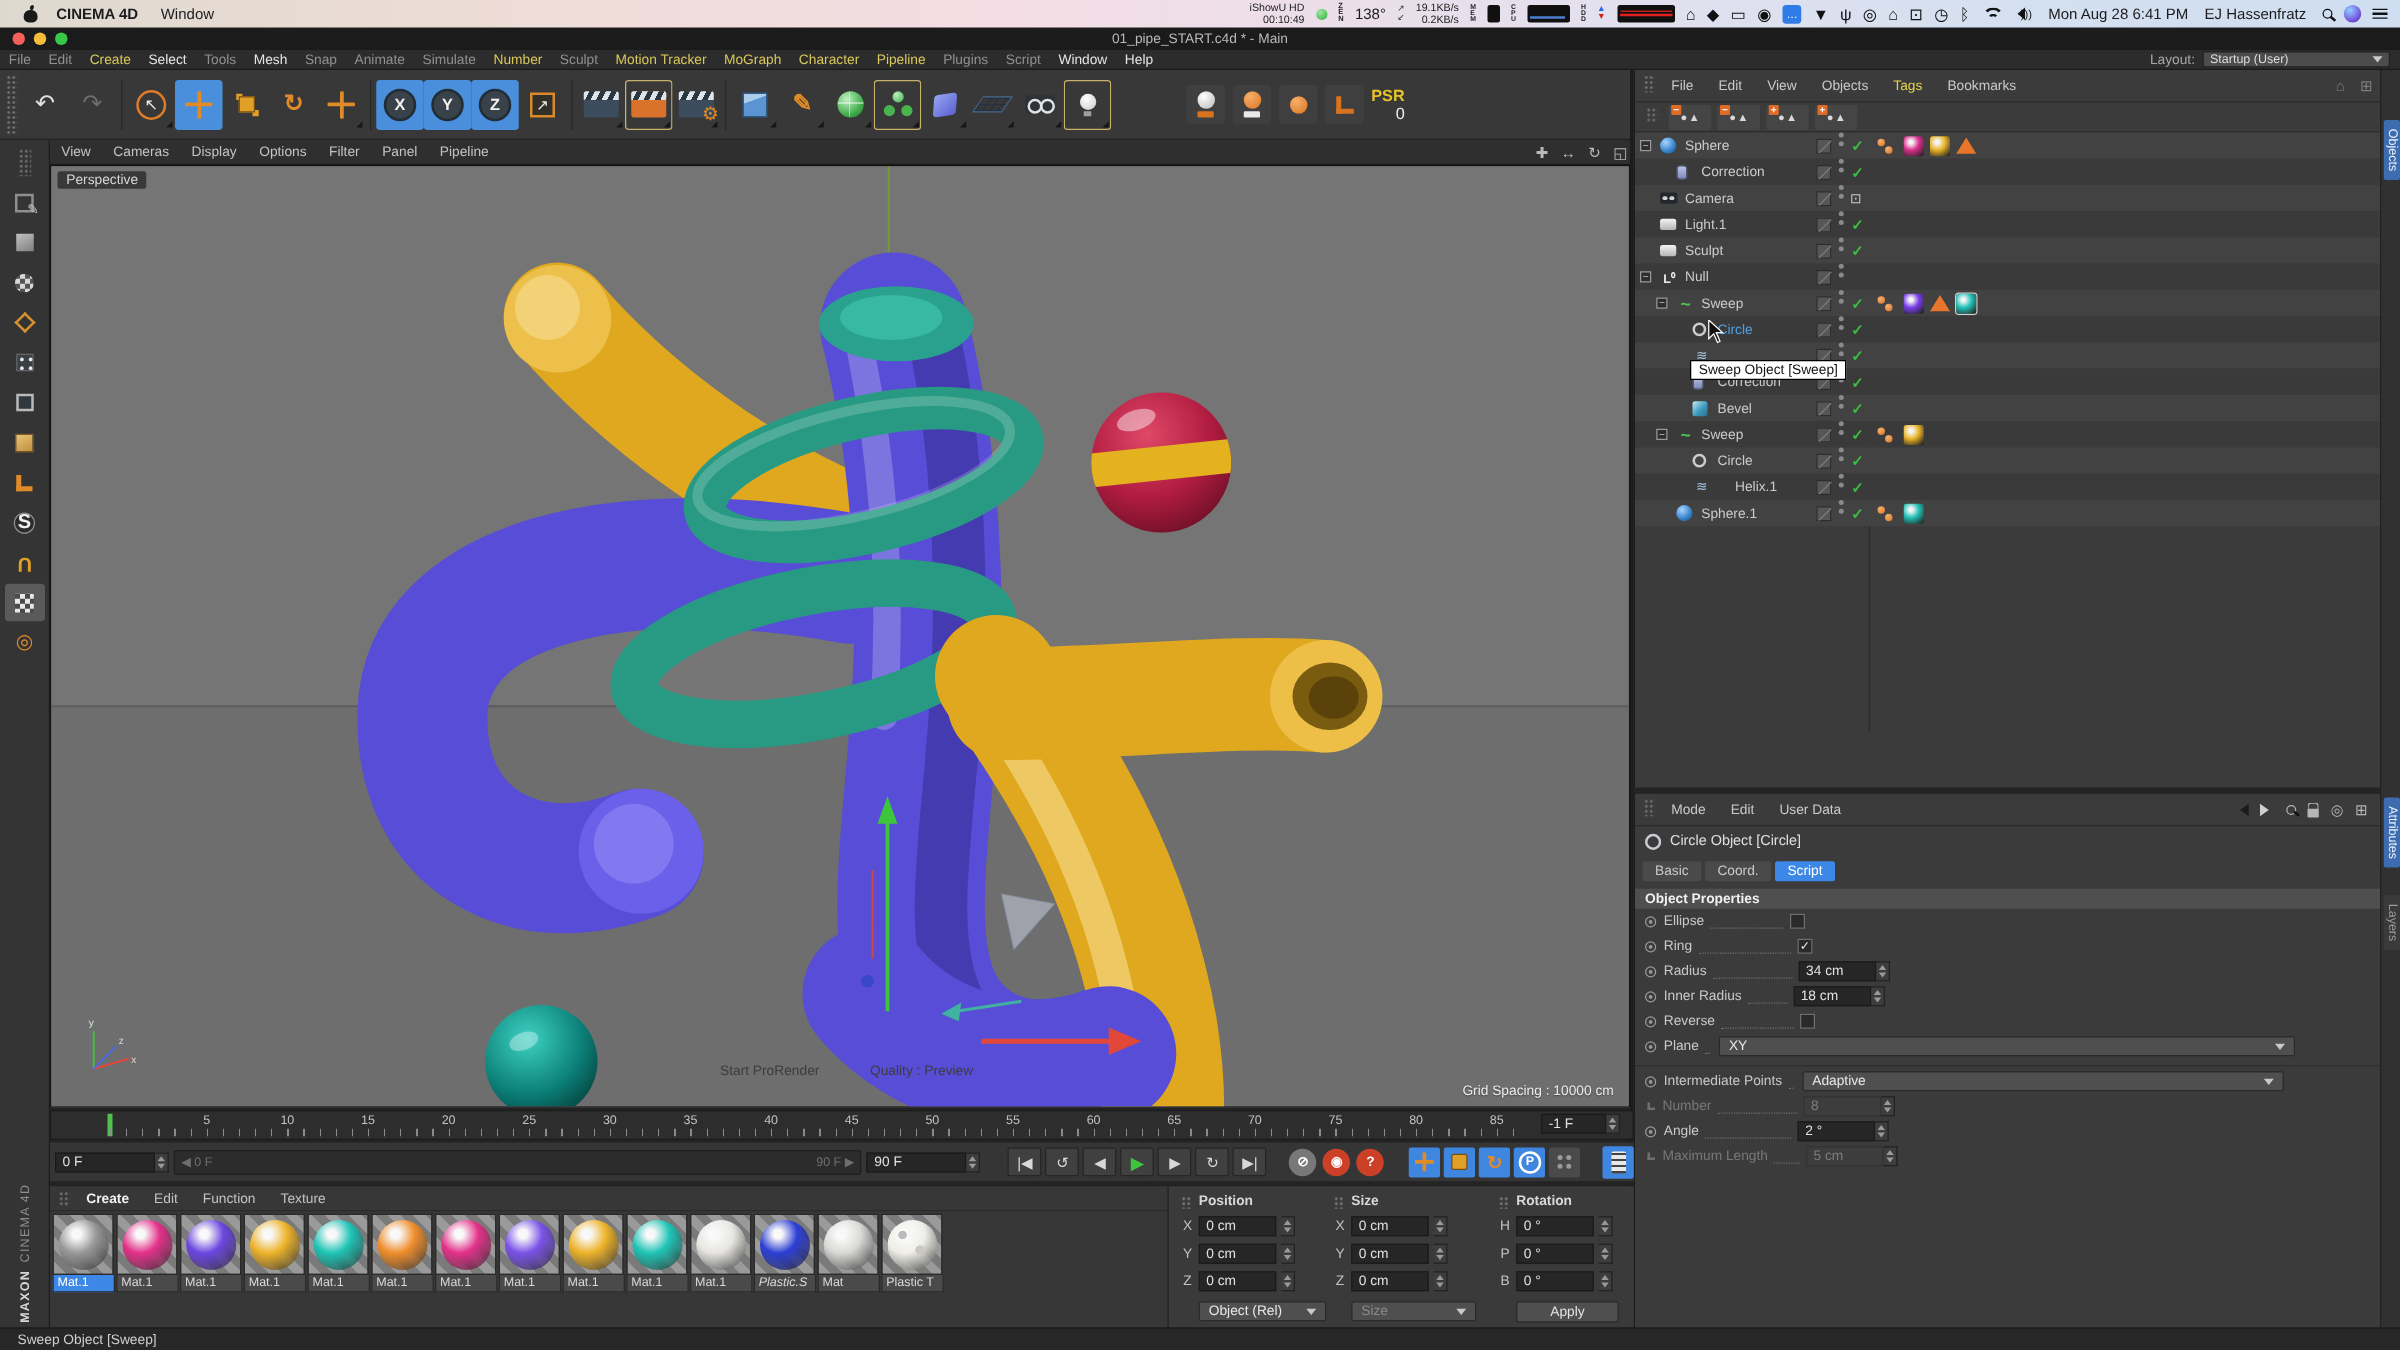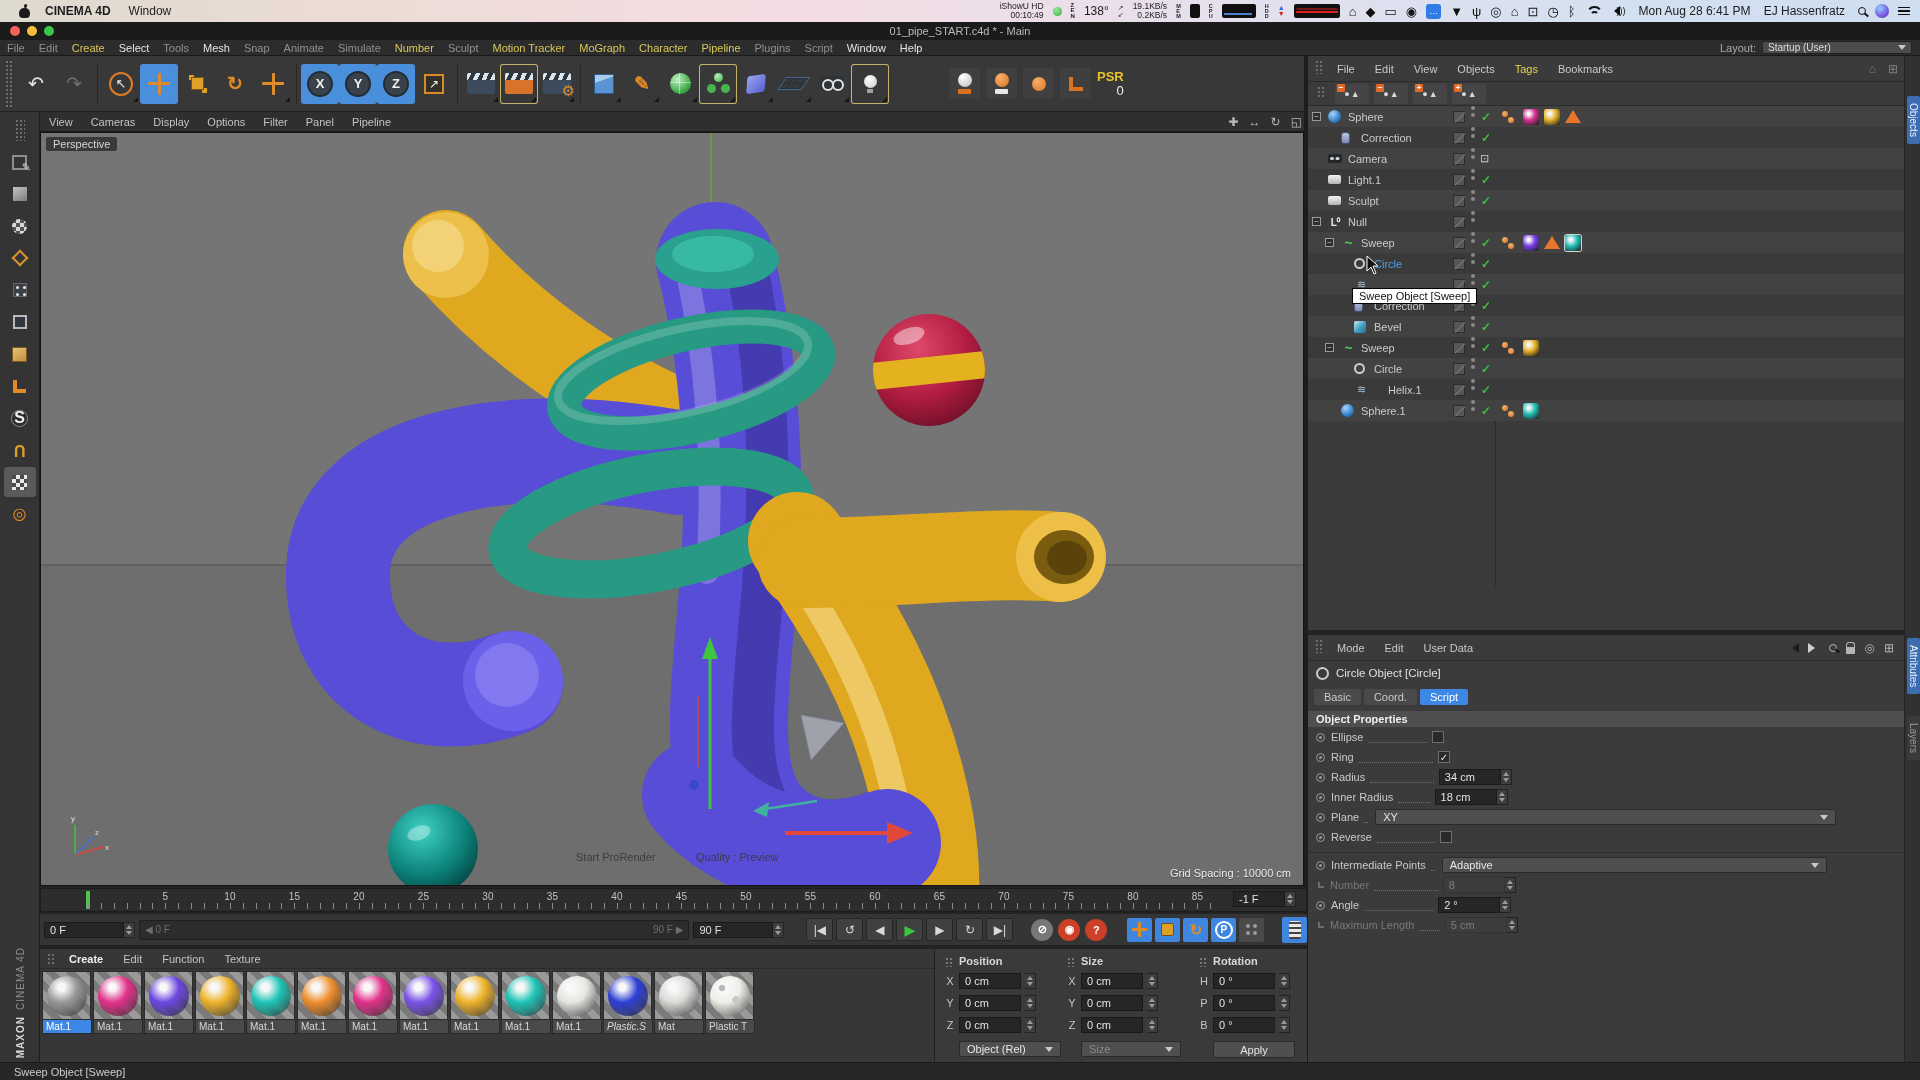--- a/index.html
+++ b/index.html
@@ -989,32 +989,32 @@
           <span class="pr-ico"></span>
           <span class="plab">Inner Radius</span>
           <span class="leader" style="width: 31.2px;"></span>
           <span class="pctl">
             <span class="fld">18 cm</span>
             <span class="stepper"></span>
           </span>
         </div>
         <div class="prow">
           <span class="pr-ico"></span>
+          <span class="plab">Reverse</span>
+          <span class="leader" style="width: 58.2px;"></span>
+          <span class="cb"></span>
+        </div>
+        <div class="prow">
+          <span class="pr-ico"></span>
           <span class="plab">Plane</span>
           <span class="leader" style="min-width: 4px;"></span>
           <span class="ddl" style="width: 461px; margin-left: 2px;">
             <span>XY</span>
             <span class="arr"></span>
           </span>
-        </div>
-        <div class="prow">
-          <span class="pr-ico"></span>
-          <span class="plab">Reverse</span>
-          <span class="leader" style="width: 58.2px;"></span>
-          <span class="cb"></span>
         </div>
       </div>
     <div style="height:4px;border-bottom:1px solid #2e2e2e;margin:2px 0"></div>
     <div class="props" id="am-props2">
         <div class="prow">
           <span class="pr-ico"></span>
           <span class="plab">Intermediate Points</span>
           <span class="leader" style="min-width: 4px;"></span>
           <span class="ddl" style="width: 385.4px; margin-left: 2px;">
             <span>Adaptive</span>

